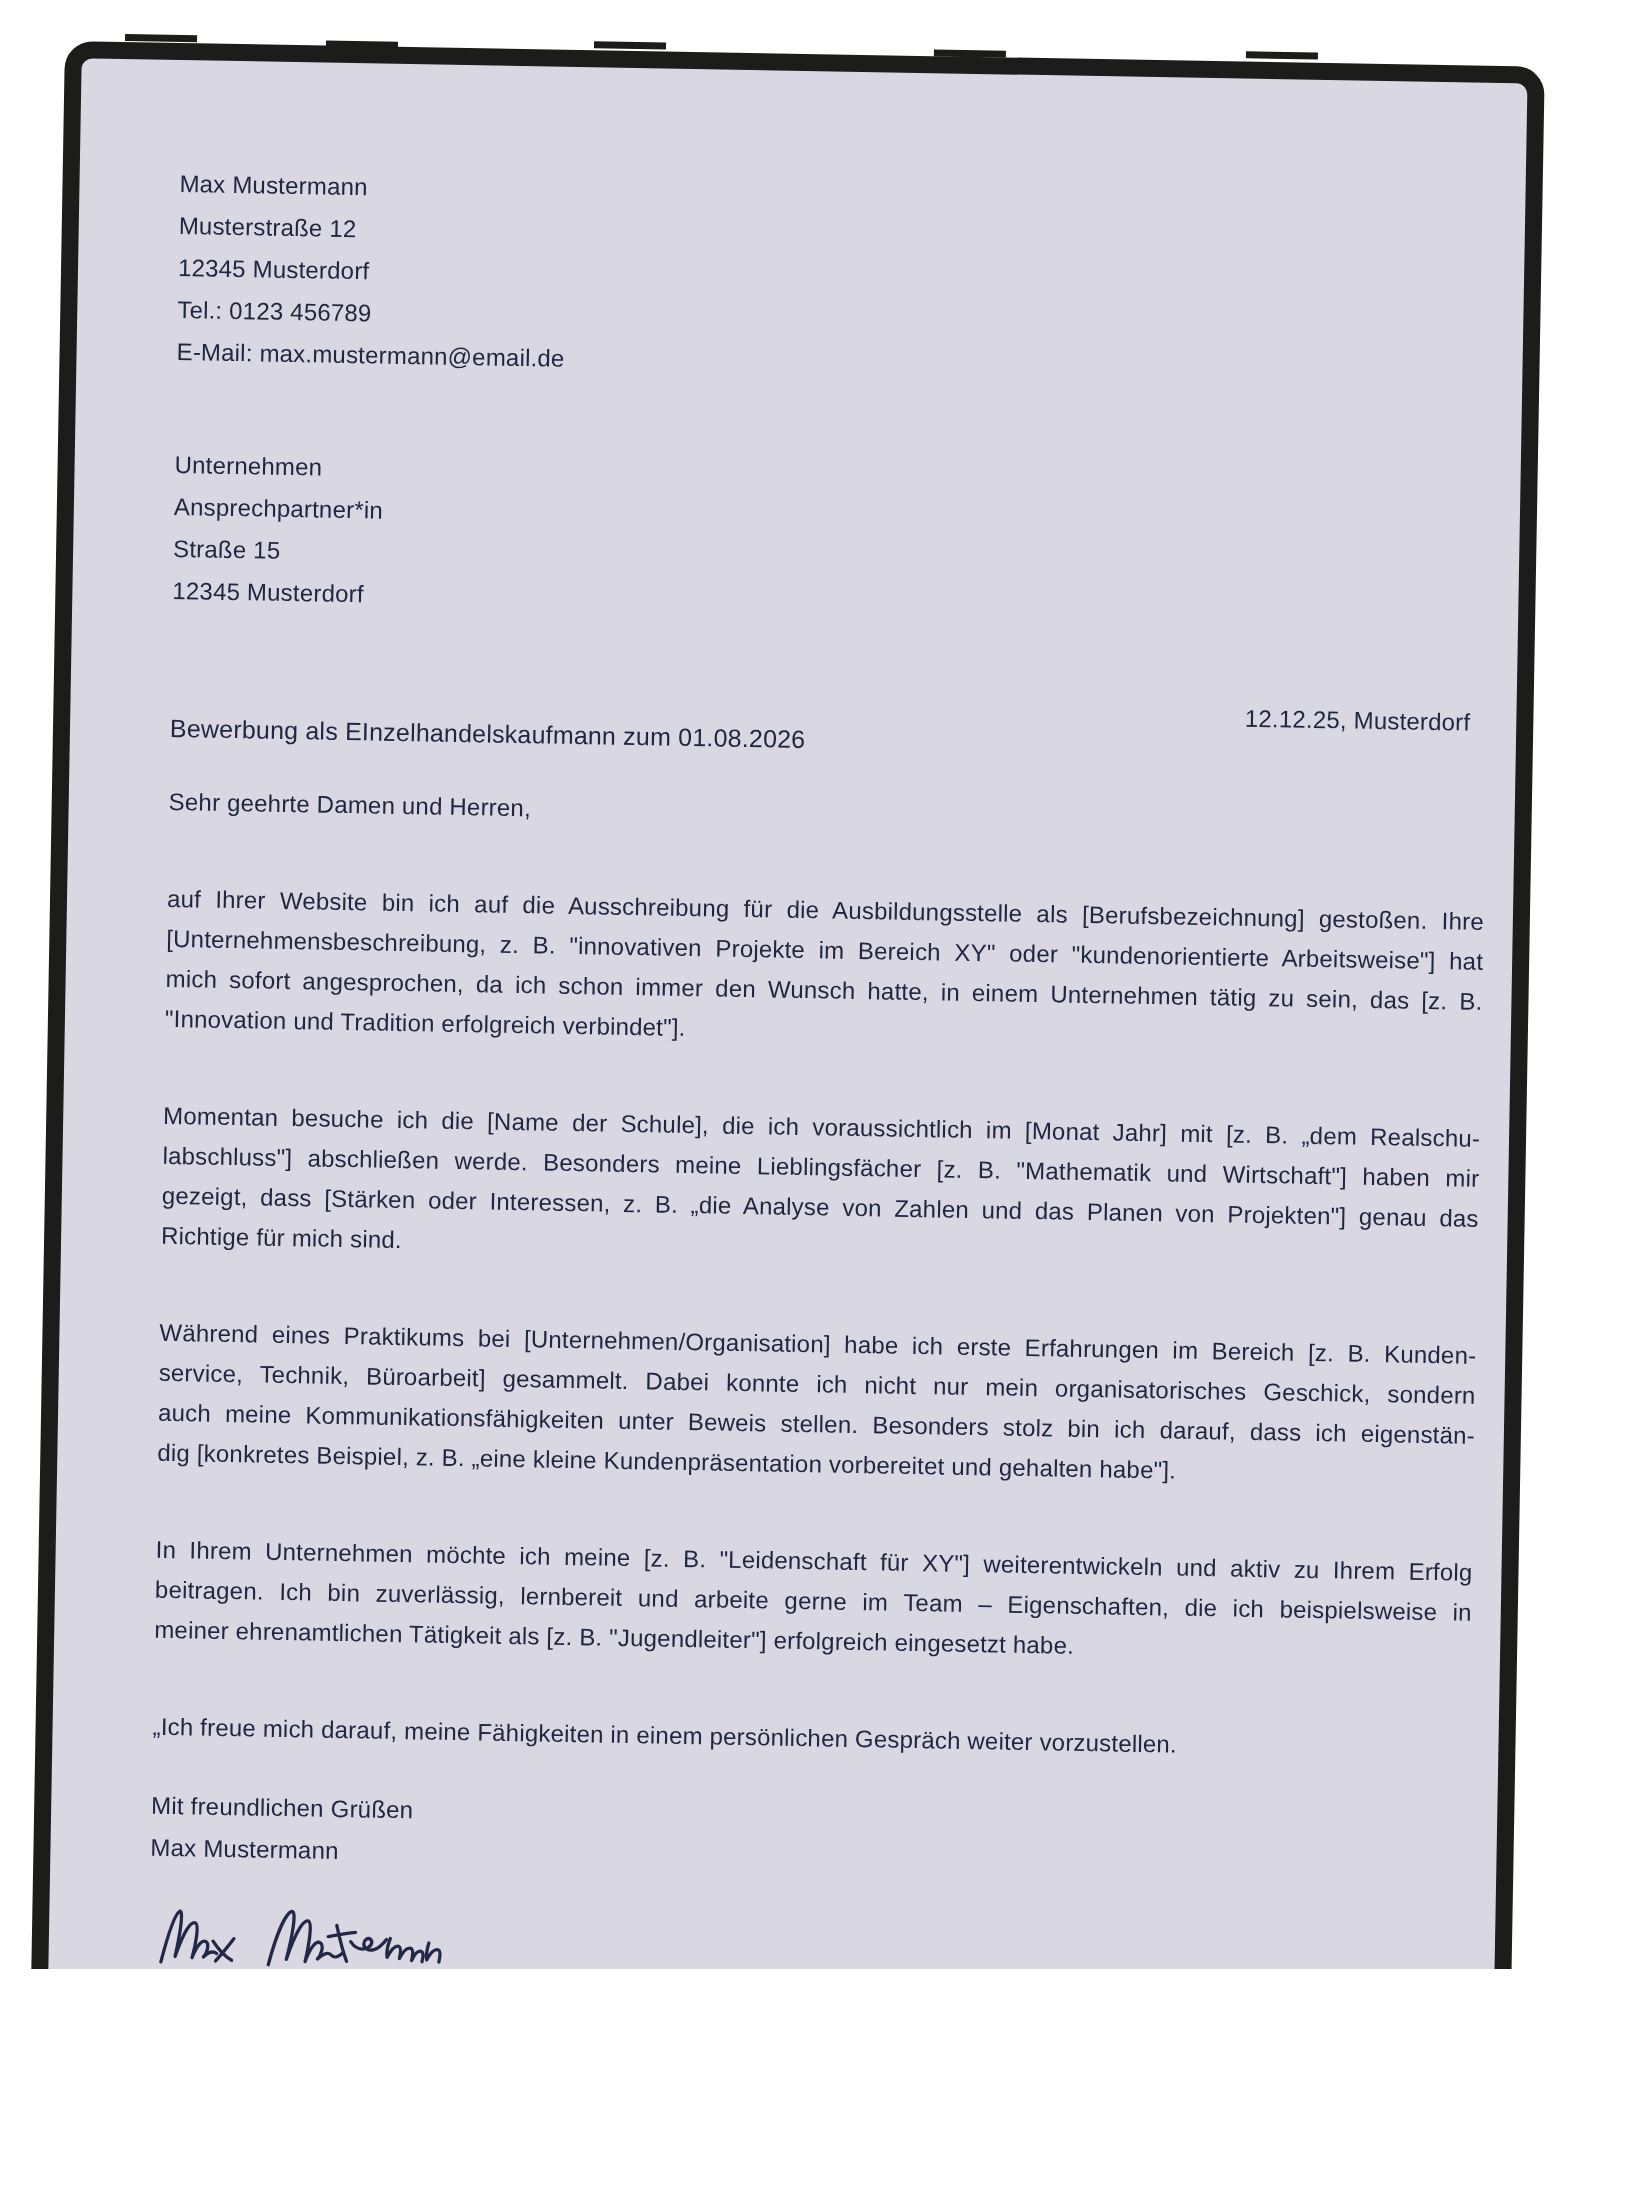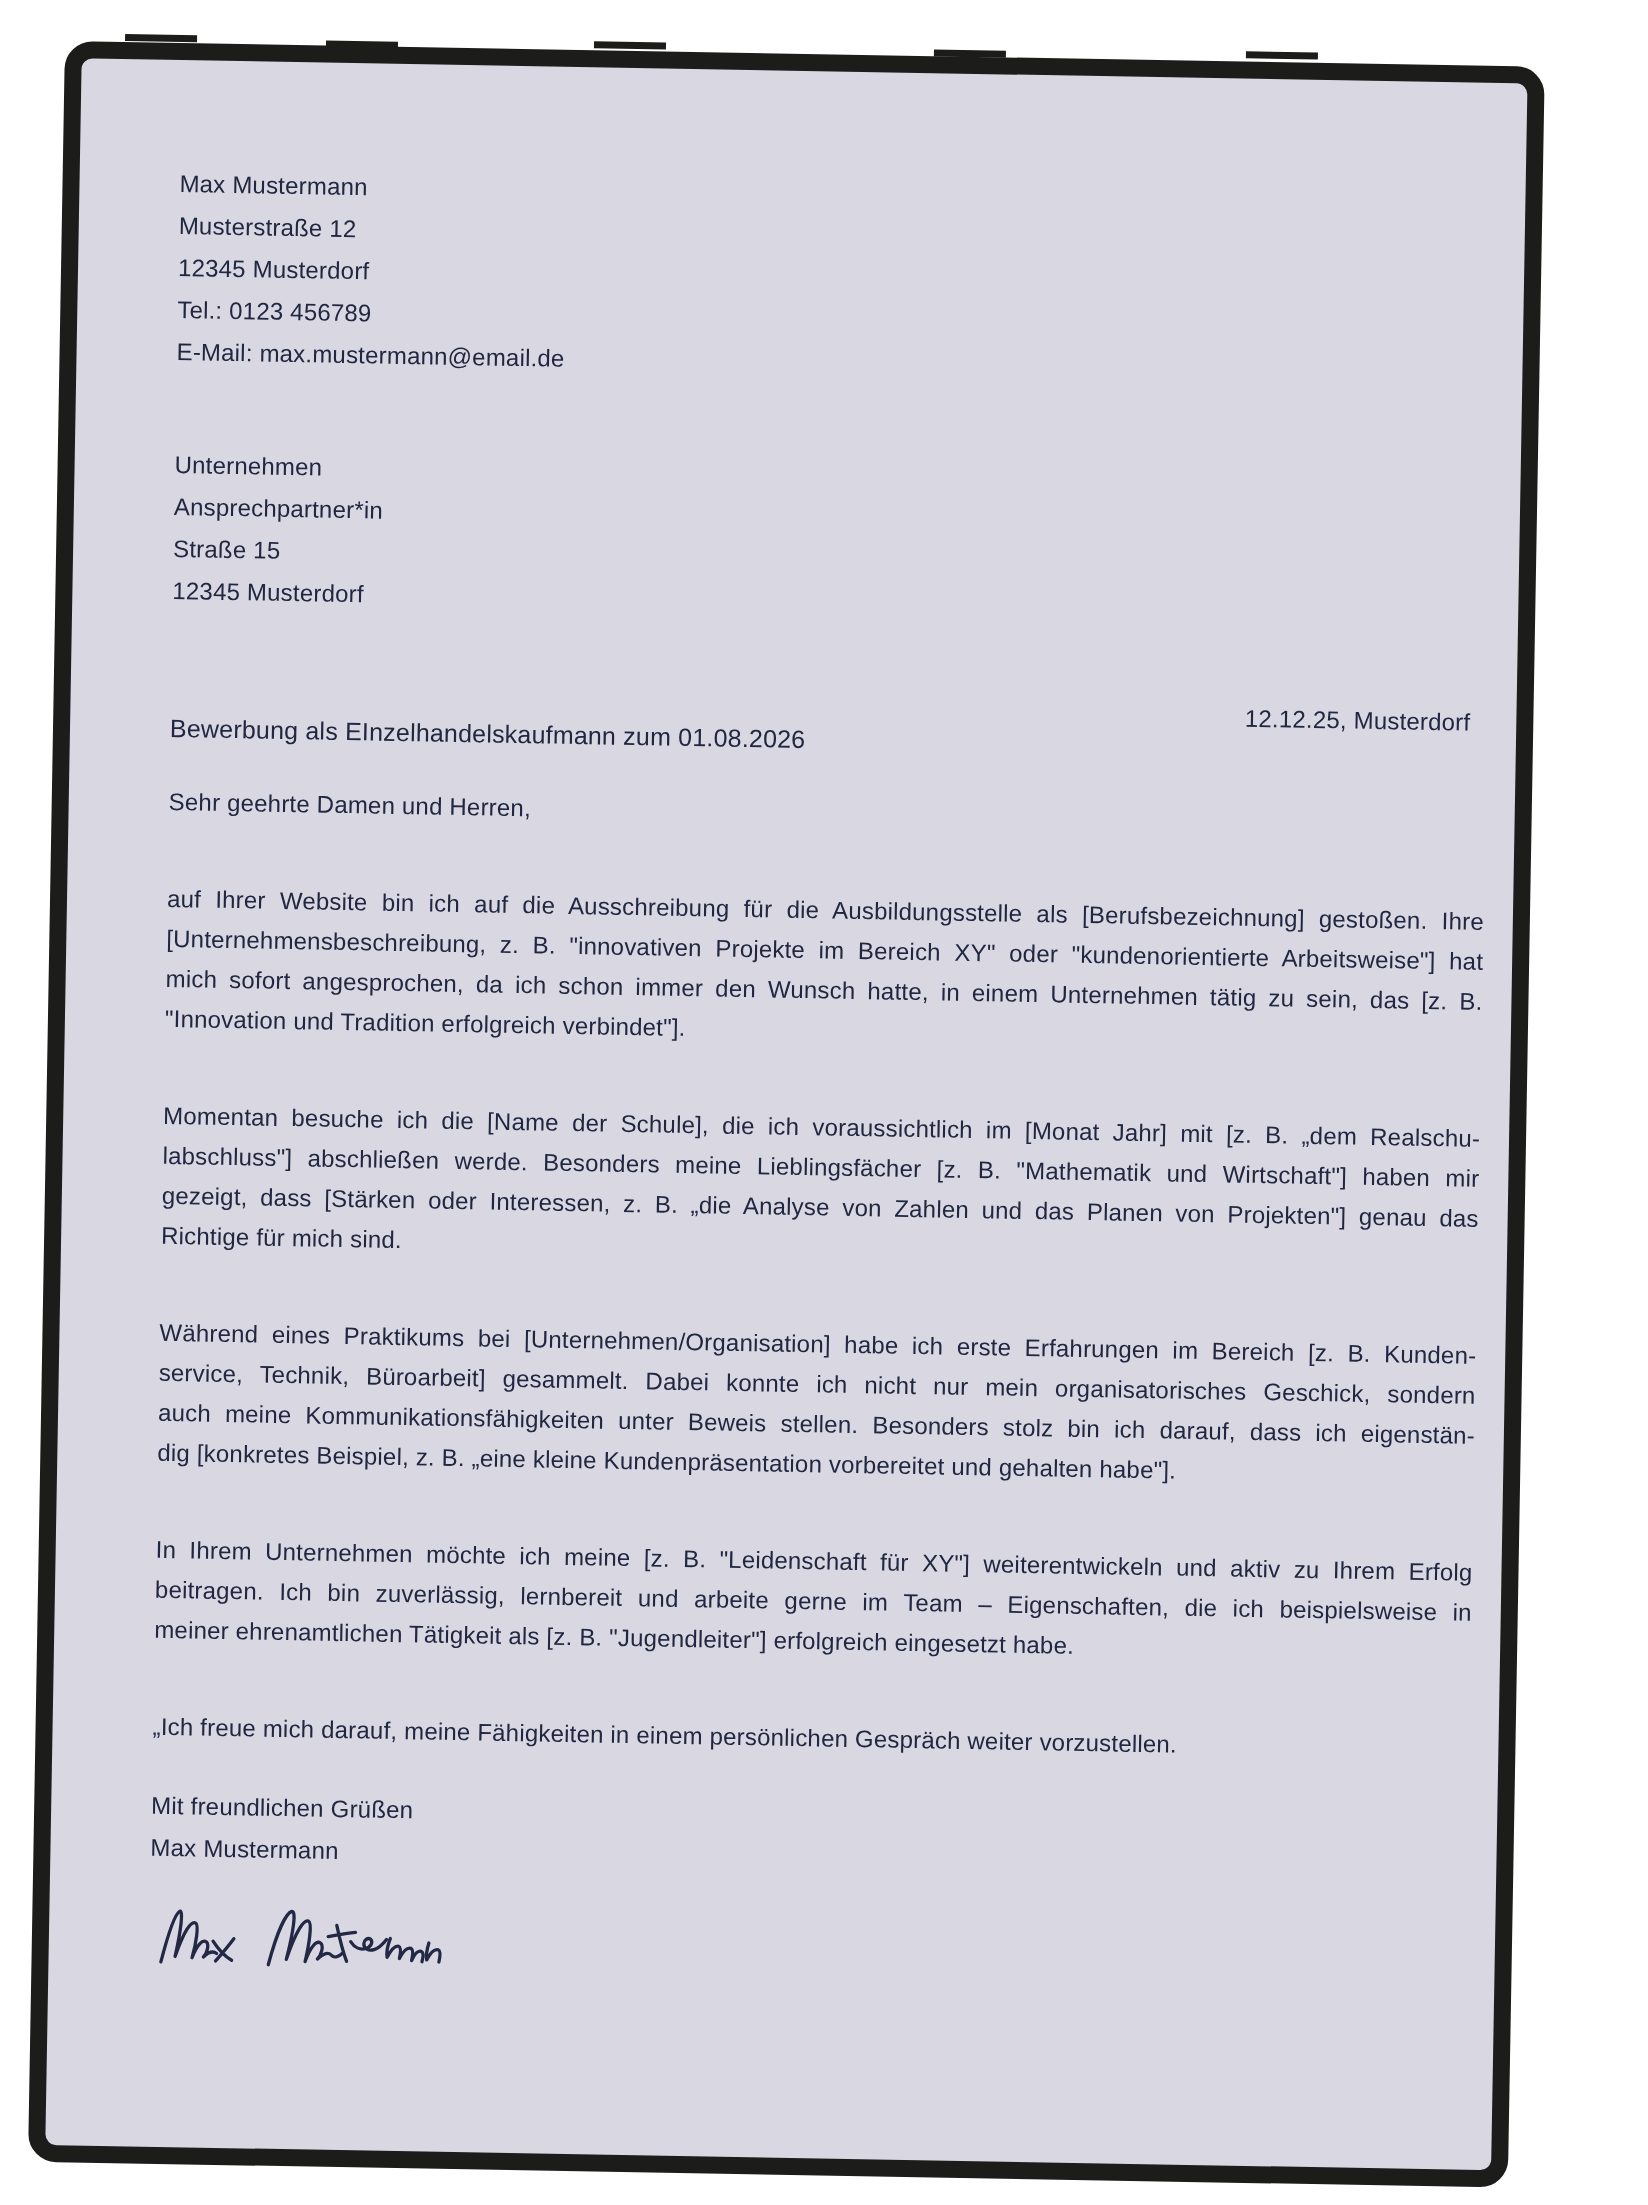--- a/index.html
+++ b/index.html
@@ -1,19 +1,19 @@
 <!DOCTYPE html>
 <html style="font-size:7.7px"><head>
 <meta charset="utf-8">
 <style>
   html, body { margin: 0; padding: 0; background: #ffffff; }
   .canvas {
     position: relative;
     width: 1649px;
-    height: 2205px;
+    height: 1969px;
     background: #ffffff;
     overflow: hidden;
     font-family: "Liberation Sans", sans-serif;
   }
   .sheet {
     position: absolute;
     left: 65px;
     top: 41px;
     width: 1480px;
     height: 2121px;

